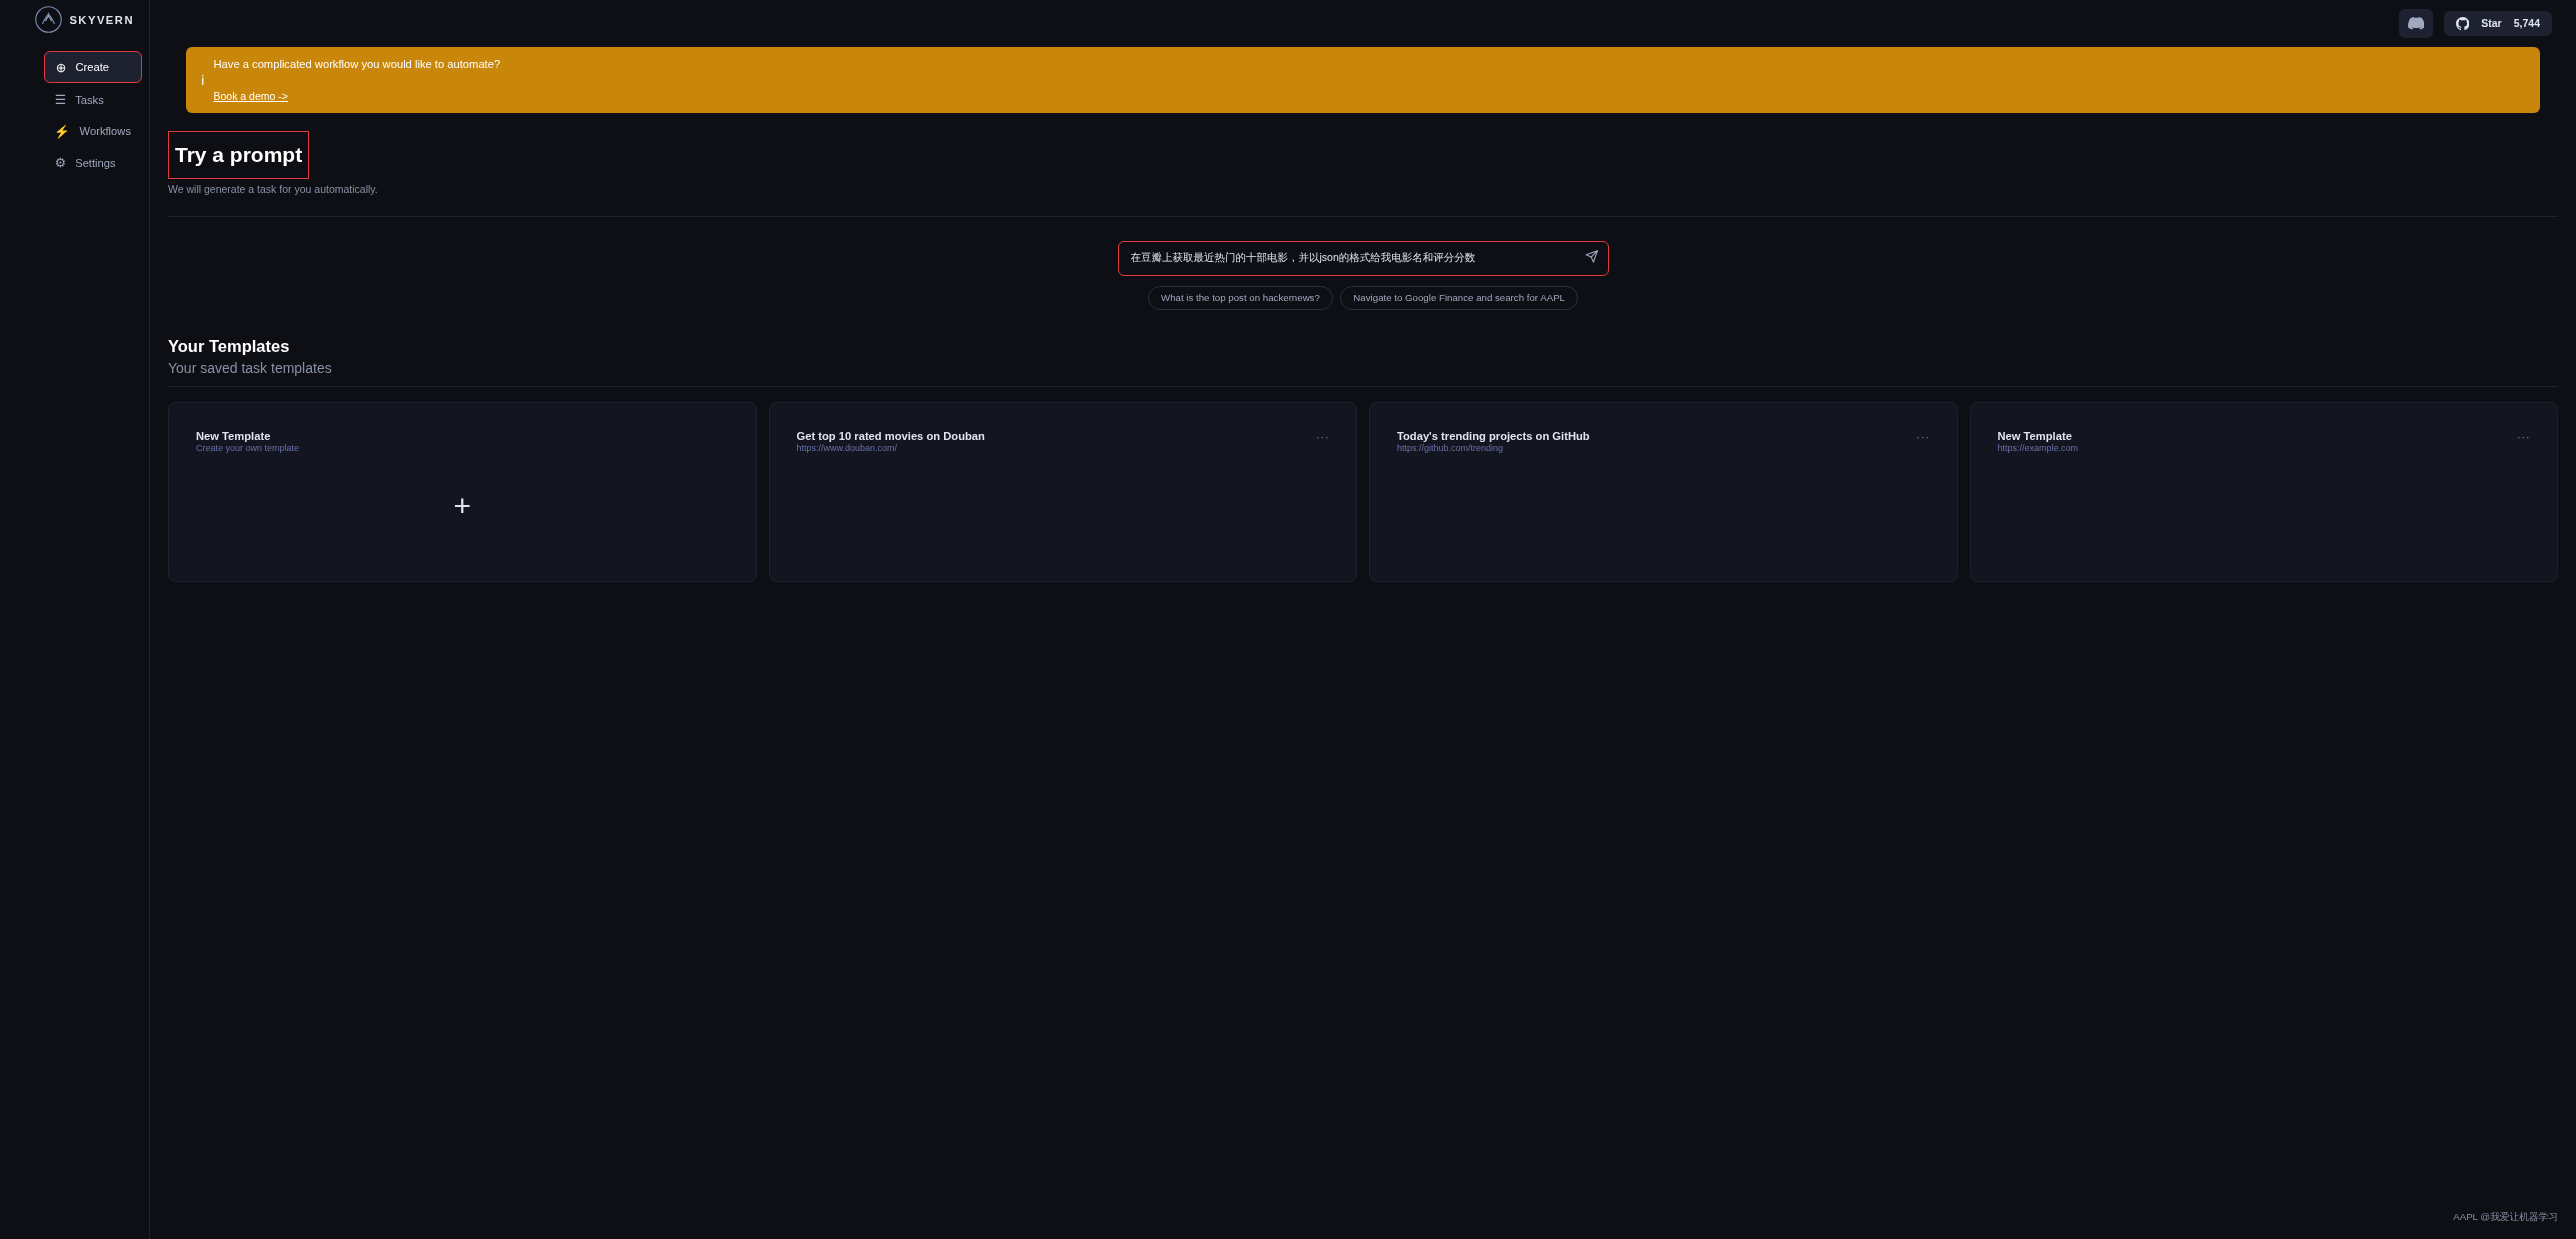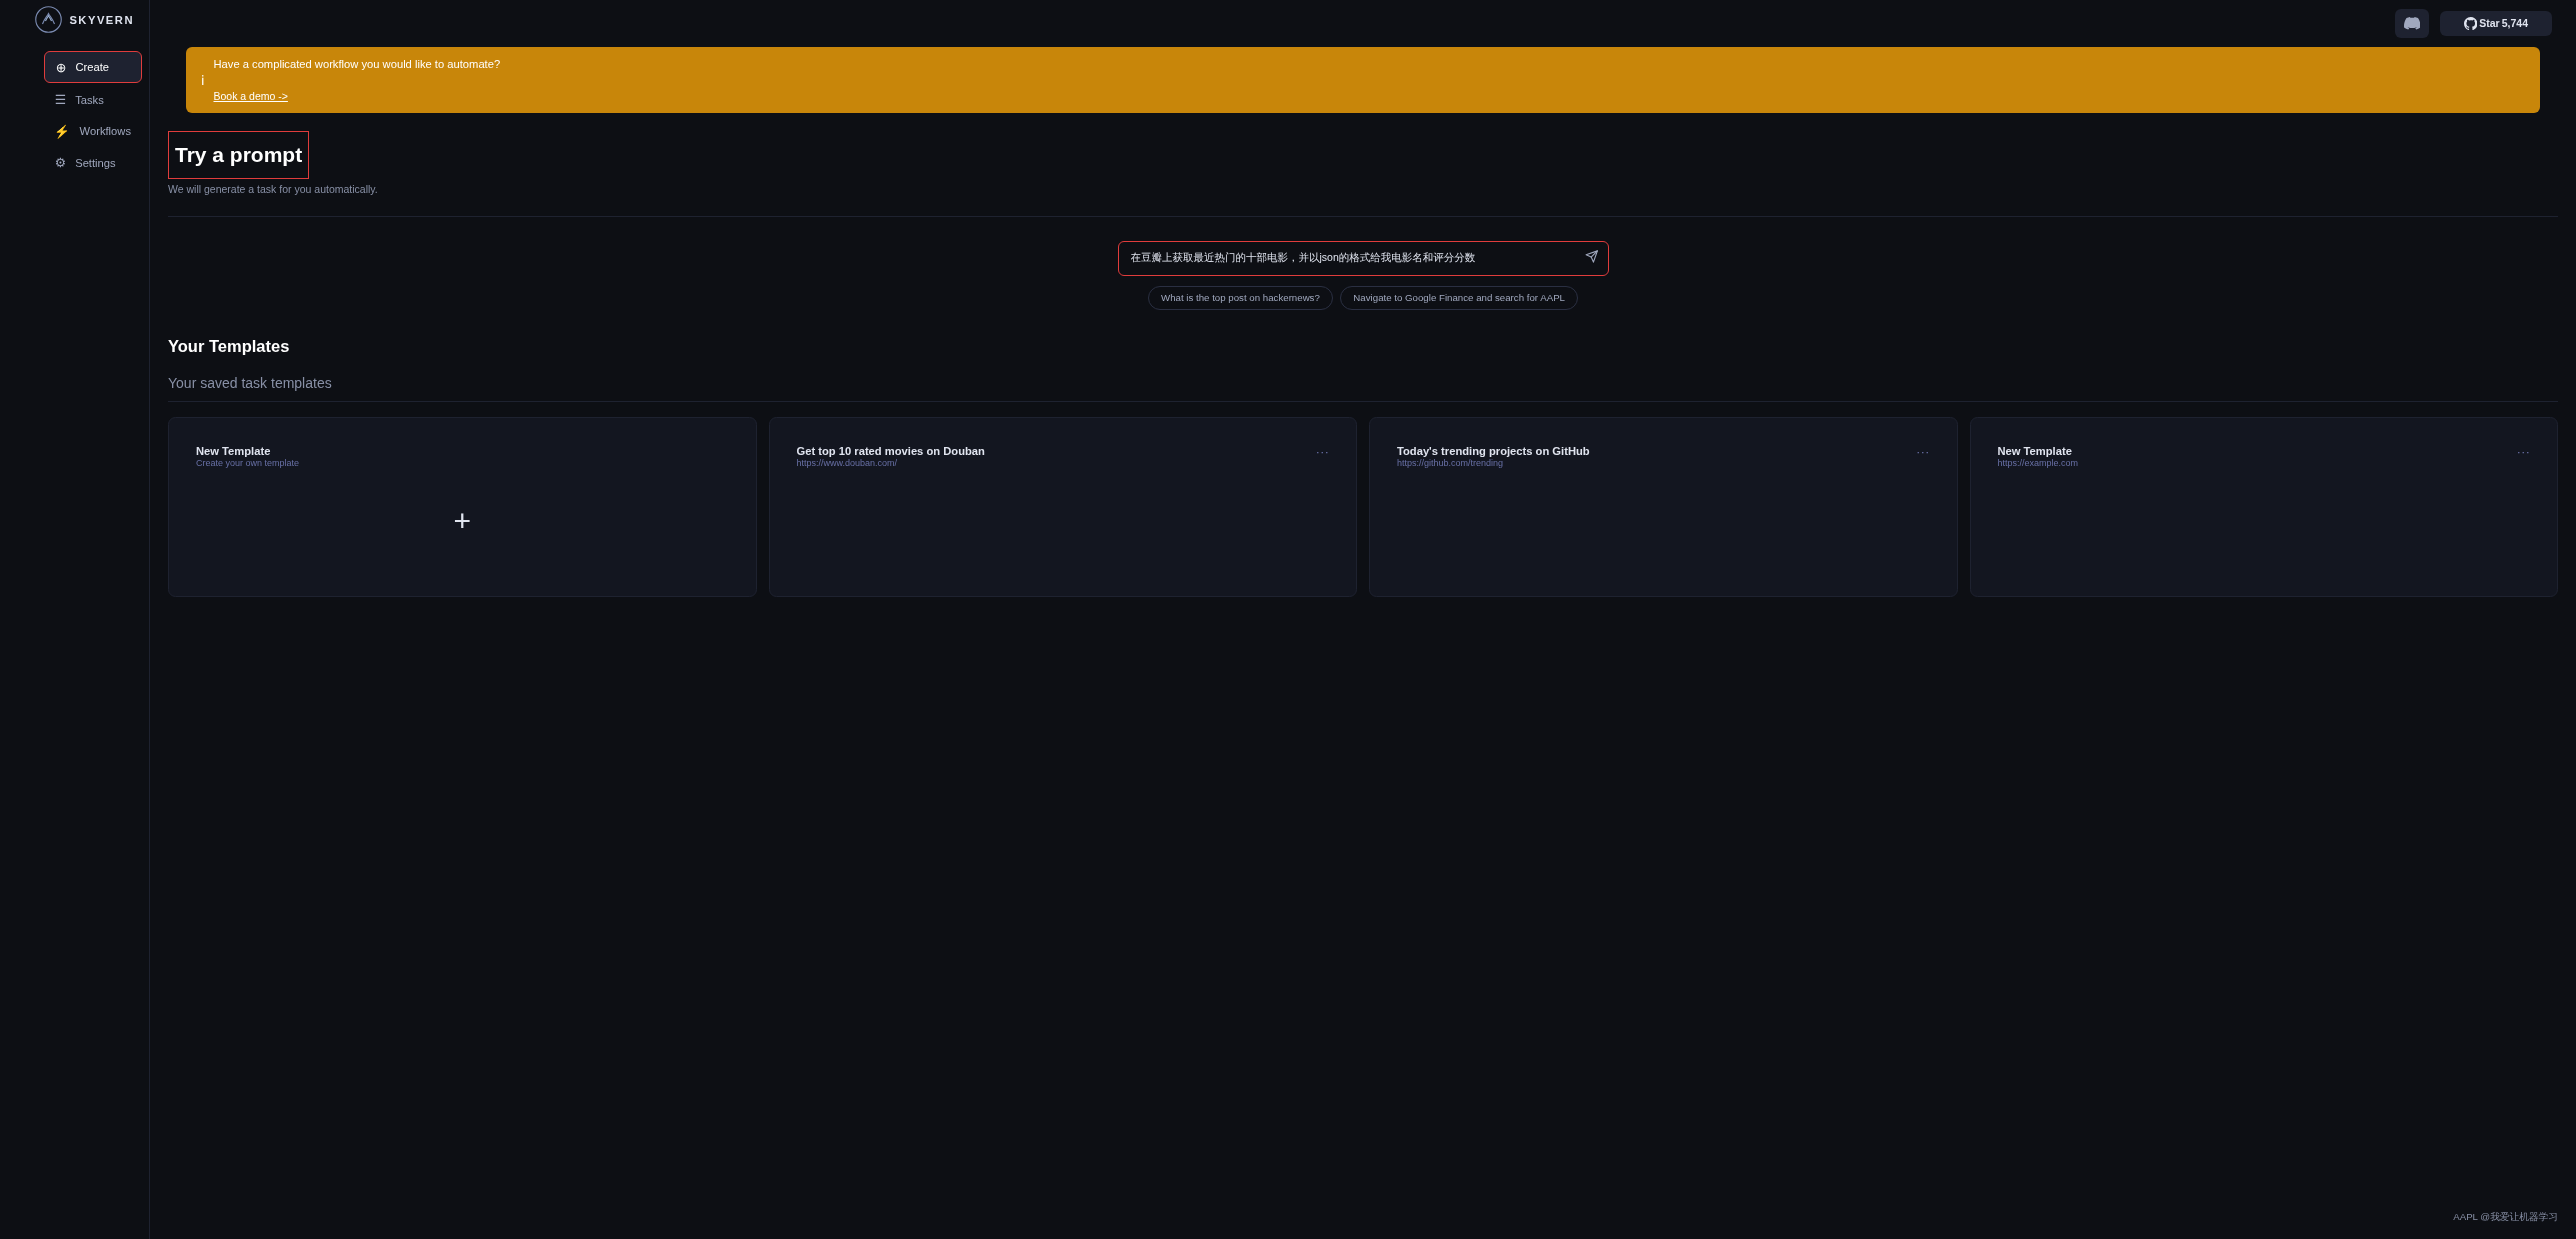--- a/index.html
+++ b/index.html
@@ -91,25 +91,25 @@
       padding: 6px 9px;
       cursor: pointer;
       display: flex;
       align-items: center;
       color: #a0a8be;
     }
     .star-btn {
       background: #1e2230;
       border: none;
       border-radius: 6px;
-      padding: 6px 24px;
-      cursor: pointer;
-      display: flex;
-      align-items: center;
-      gap: 2px;
+      padding: 6px 12px;
+      cursor: pointer;
+      display: flex;
+      align-items: center;
+      gap: 12px;
       color: #e0e4ef;
       font-size: 10.5px;
       font-weight: 600;
     }
 
     
     .banner {
       margin: 0 18px 18px 18px;
       background: #c8860a;
       border-radius: 6px;
@@ -216,21 +216,21 @@
       cursor: pointer;
       white-space: nowrap;
     }
 
     
     .templates-section { margin-top: 6px; }
     .templates-title {
       font-size: 16.5px;
       font-weight: 700;
       color: #fff;
-      margin-bottom: 19px;
+      margin-bottom: 4px;
     }
     .templates-subtitle {
       color: #8890a6;
       font-size: 14px;
       margin-bottom: 0;
     }
     .templates-divider {
       height: 0.7px;
       background: #1e2230;
       margin: 10.5px 0 15px 0;

